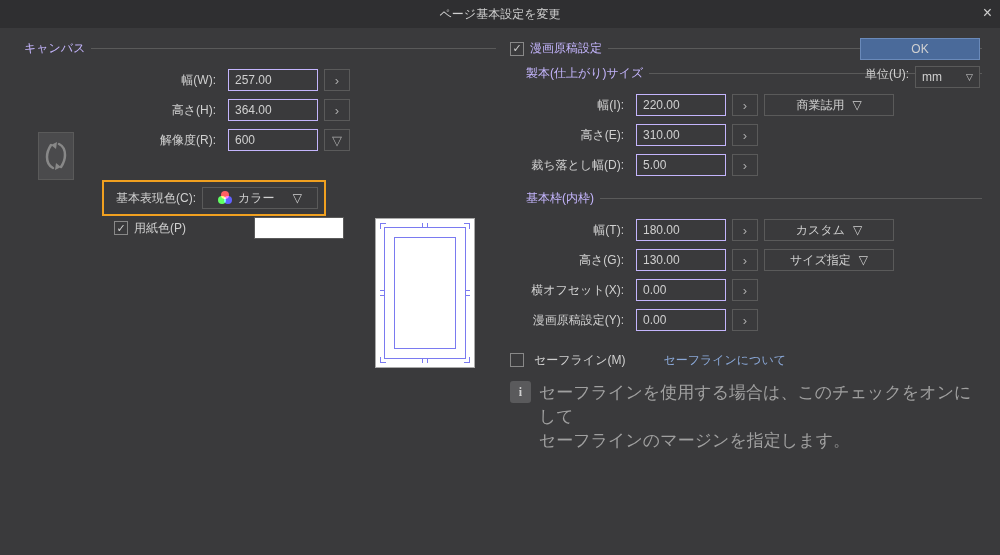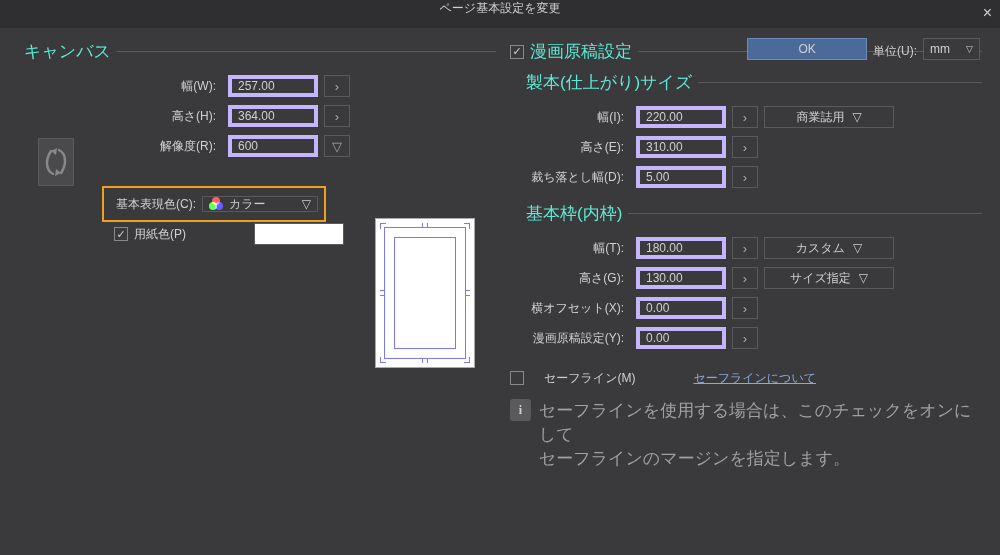--- a/index.html
+++ b/index.html
@@ -1,33 +1,33 @@
 <!DOCTYPE html>
 <html><head>
 <meta charset="utf-8">
 <style>
   * { box-sizing: border-box; margin: 0; padding: 0; font-family: "Meiryo", "Yu Gothic", sans-serif; }
   body { width: 1000px; height: 555px; background: #3a3a3c; color: #d0d0d0; font-size: 12px; overflow: hidden; }
-  .titlebar { height: 28px; background: #2f2f31; display: flex; justify-content: center; position: relative; }
+  .titlebar { height: 28px; background: #2f2f31; display: flex; align-items: center; justify-content: center; position: relative; }
   .titlebar .close { position: absolute; right: 8px; top: 4px; font-size: 16px; color: #cfcfcf; cursor: pointer; }
   .btn-primary, .btn-secondary { width: 120px; height: 22px; border: 1px solid #5a5a5a; background: #4a4a4c; color: #d0d0d0; display: flex; align-items: center; justify-content: center; cursor: pointer; font-size: 12px; }
   .btn-primary { background: #4a6a9a; border: 1px solid #6a8aba; }
-  .selectbox { background: #3a3a3c; border: 1px solid #5a5a5a; color: #d0d0d0; height: 22px; display: inline-flex; align-items: center; padding: 0 6px; cursor: pointer; gap: 16px; }
+  .selectbox { background: #3a3a3c; border: 1px solid #5a5a5a; color: #d0d0d0; height: 22px; display: inline-flex; align-items: center; padding: 0 6px; cursor: pointer; gap: 24px; }
   .selectbox .arrow { font-size: 9px; }
   .panels { display: flex; padding: 12px 18px; gap: 8px; }
   .panel { flex: 1; }
   fieldset { border: none; border-top: 1px solid #5a5a5a; padding: 8px 0 0 0; margin-bottom: 10px; }
-  legend { padding: 0 6px; color: #5eead4; font-size: 17px; }
+  legend { padding: 0 6px; color: #c4b5fd; font-size: 12px; }
   .sub-fieldset { margin-left: 16px; }
   .row { display: flex; align-items: center; height: 30px; gap: 6px; }
   .label { width: 120px; text-align: right; padding-right: 6px; color: #d0d0d0; }
-  .input { width: 90px; height: 22px; background: #3a3a3c; border: 4px solid #c4b5fd; color: #d0d0d0; padding: 0 6px; display: flex; align-items: center; }
+  .input { width: 90px; height: 22px; background: #3a3a3c; border: 1px solid #c4b5fd; color: #d0d0d0; padding: 0 6px; display: flex; align-items: center; }
   .spinner, .dropdown-btn { width: 26px; height: 22px; border: 1px solid #5a5a5a; background: #3a3a3c; color: #aaa; display: flex; align-items: center; justify-content: center; cursor: pointer; font-size: 13px; }
   .highlight-row { border: 2px solid #f0a020; padding: 4px 6px; display: inline-flex; align-items: center; gap: 0; height: 36px; margin-top: 48px; }
-  .color-select { width: 116px; height: 16px; border: 1px solid #5a5a5a; background: #3a3a3c; display: flex; align-items: center; padding: 0 6px; gap: 6px; cursor: pointer; }
+  .color-select { width: 116px; height: 22px; border: 1px solid #5a5a5a; background: #3a3a3c; display: flex; align-items: center; padding: 0 15px; gap: 6px; cursor: pointer; }
   .rgb-icon { width: 14px; height: 14px; position: relative; }
   .rgb-icon span { position: absolute; width: 8px; height: 8px; border-radius: 50%; mix-blend-mode: screen; }
   .rgb-r { background: #f33; top: 0; left: 3px; }
   .rgb-g { background: #3f3; top: 5px; left: 0; }
   .rgb-b { background: #33f; top: 5px; left: 6px; }
   .checkbox { width: 14px; height: 14px; border: 1px solid #888; background: #3a3a3c; display: inline-flex; align-items: center; justify-content: center; cursor: pointer; font-size: 11px; color: #d0d0d0; }
   .checkbox.checked::after { content: "✓"; }
   .swatch { width: 90px; height: 22px; background: #fff; border: 1px solid #5a5a5a; }
   .preview-container { position: absolute; left: 375px; top: 218px; }
   .preview { width: 100px; height: 150px; background: #fff; border: 1px solid #aaa; position: relative; }
@@ -37,29 +37,29 @@
   .preview .corner-tr { position: absolute; top: 4px; right: 4px; width: 6px; height: 6px; border-right: 1px solid #7a7af0; border-top: 1px solid #7a7af0; }
   .preview .corner-bl { position: absolute; bottom: 4px; left: 4px; width: 6px; height: 6px; border-left: 1px solid #7a7af0; border-bottom: 1px solid #7a7af0; }
   .preview .corner-br { position: absolute; bottom: 4px; right: 4px; width: 6px; height: 6px; border-right: 1px solid #7a7af0; border-bottom: 1px solid #7a7af0; }
   .preview .ctr-t { position: absolute; top: 4px; left: calc(50% - 3px); width: 6px; height: 4px; border-left: 1px solid #7a7af0; border-right: 1px solid #7a7af0; }
   .preview .ctr-b { position: absolute; bottom: 4px; left: calc(50% - 3px); width: 6px; height: 4px; border-left: 1px solid #7a7af0; border-right: 1px solid #7a7af0; }
   .preview .ctr-l { position: absolute; left: 4px; top: calc(50% - 3px); height: 6px; width: 4px; border-top: 1px solid #7a7af0; border-bottom: 1px solid #7a7af0; }
   .preview .ctr-r { position: absolute; right: 4px; top: calc(50% - 3px); height: 6px; width: 4px; border-top: 1px solid #7a7af0; border-bottom: 1px solid #7a7af0; }
   .rotate-icon { width: 36px; height: 48px; background: #4a4a4c; border: 1px solid #5a5a5a; display: flex; align-items: center; justify-content: center; cursor: pointer; margin-left: 20px; margin-top: 4px; position: relative; }
   .rotate-icon svg { width: 22px; height: 30px; }
   .preset-select { width: 130px; height: 22px; border: 1px solid #5a5a5a; background: #3a3a3c; display: flex; align-items: center; justify-content: center; padding: 0 6px; gap: 8px; cursor: pointer; }
-  .link { color: #8aa8d8; text-decoration: underline; cursor: pointer; }
+  .link { color: #8aa8d8; cursor: pointer; }
   .info-row { display: flex; align-items: flex-start; gap: 8px; margin-top: 6px; margin-left: 6px; }
   .info-icon { width: 22px; height: 22px; background: #5a5a5c; border-radius: 3px; display: flex; align-items: center; justify-content: center; color: #d0d0d0; font-weight: bold; font-family: Georgia, serif; }
   .info-text { color: #a0a0a0; font-size: 17px; line-height: 1.4; }
   .right-panel .label { width: 110px; }
   .canvas-body { display: flex; gap: 28px; align-items: center; }
   .canvas-fields { flex: 0 0 auto; }
-  .top-right-stack { position: absolute; right: 20px; top: 38px; display: flex; flex-direction: row; align-items: flex-end; gap: 6px; }
-  .unit-inline { display:flex; align-items:flex-end; gap:6px; }
+  .top-right-stack { position: absolute; right: 20px; top: 38px; display: flex; flex-direction: column; align-items: flex-end; gap: 6px; }
+  .unit-inline { display:flex; align-items:flex-start; gap:6px; }
   .legend-check { display: inline-flex; align-items: center; gap: 6px; }
 </style>
 </head>
 <body>
 
 <div class="titlebar">
   <span>ページ基本設定を変更</span>
   <span class="close">×</span>
 </div>
 
@@ -187,21 +187,21 @@
           <div class="input">0.00</div>
           <div class="spinner">›</div>
         </div>
         <div class="row">
           <span class="label">漫画原稿設定(Y):</span>
           <div class="input">0.00</div>
           <div class="spinner">›</div>
         </div>
       </fieldset>
 
-      <div class="row" style="margin-left:6px; gap:20px;">
+      <div class="row" style="margin-left:6px; gap:10px;">
         <span class="checkbox"></span>
         <span>セーフライン(M)</span>
         <span style="width:18px;"></span>
         <span class="link">セーフラインについて</span>
       </div>
       <div class="info-row">
         <div class="info-icon">i</div>
         <div class="info-text">
           <span>セーフラインを使用する場合は、このチェックをオンにして</span><br>
           <span>セーフラインのマージンを指定します。</span>

